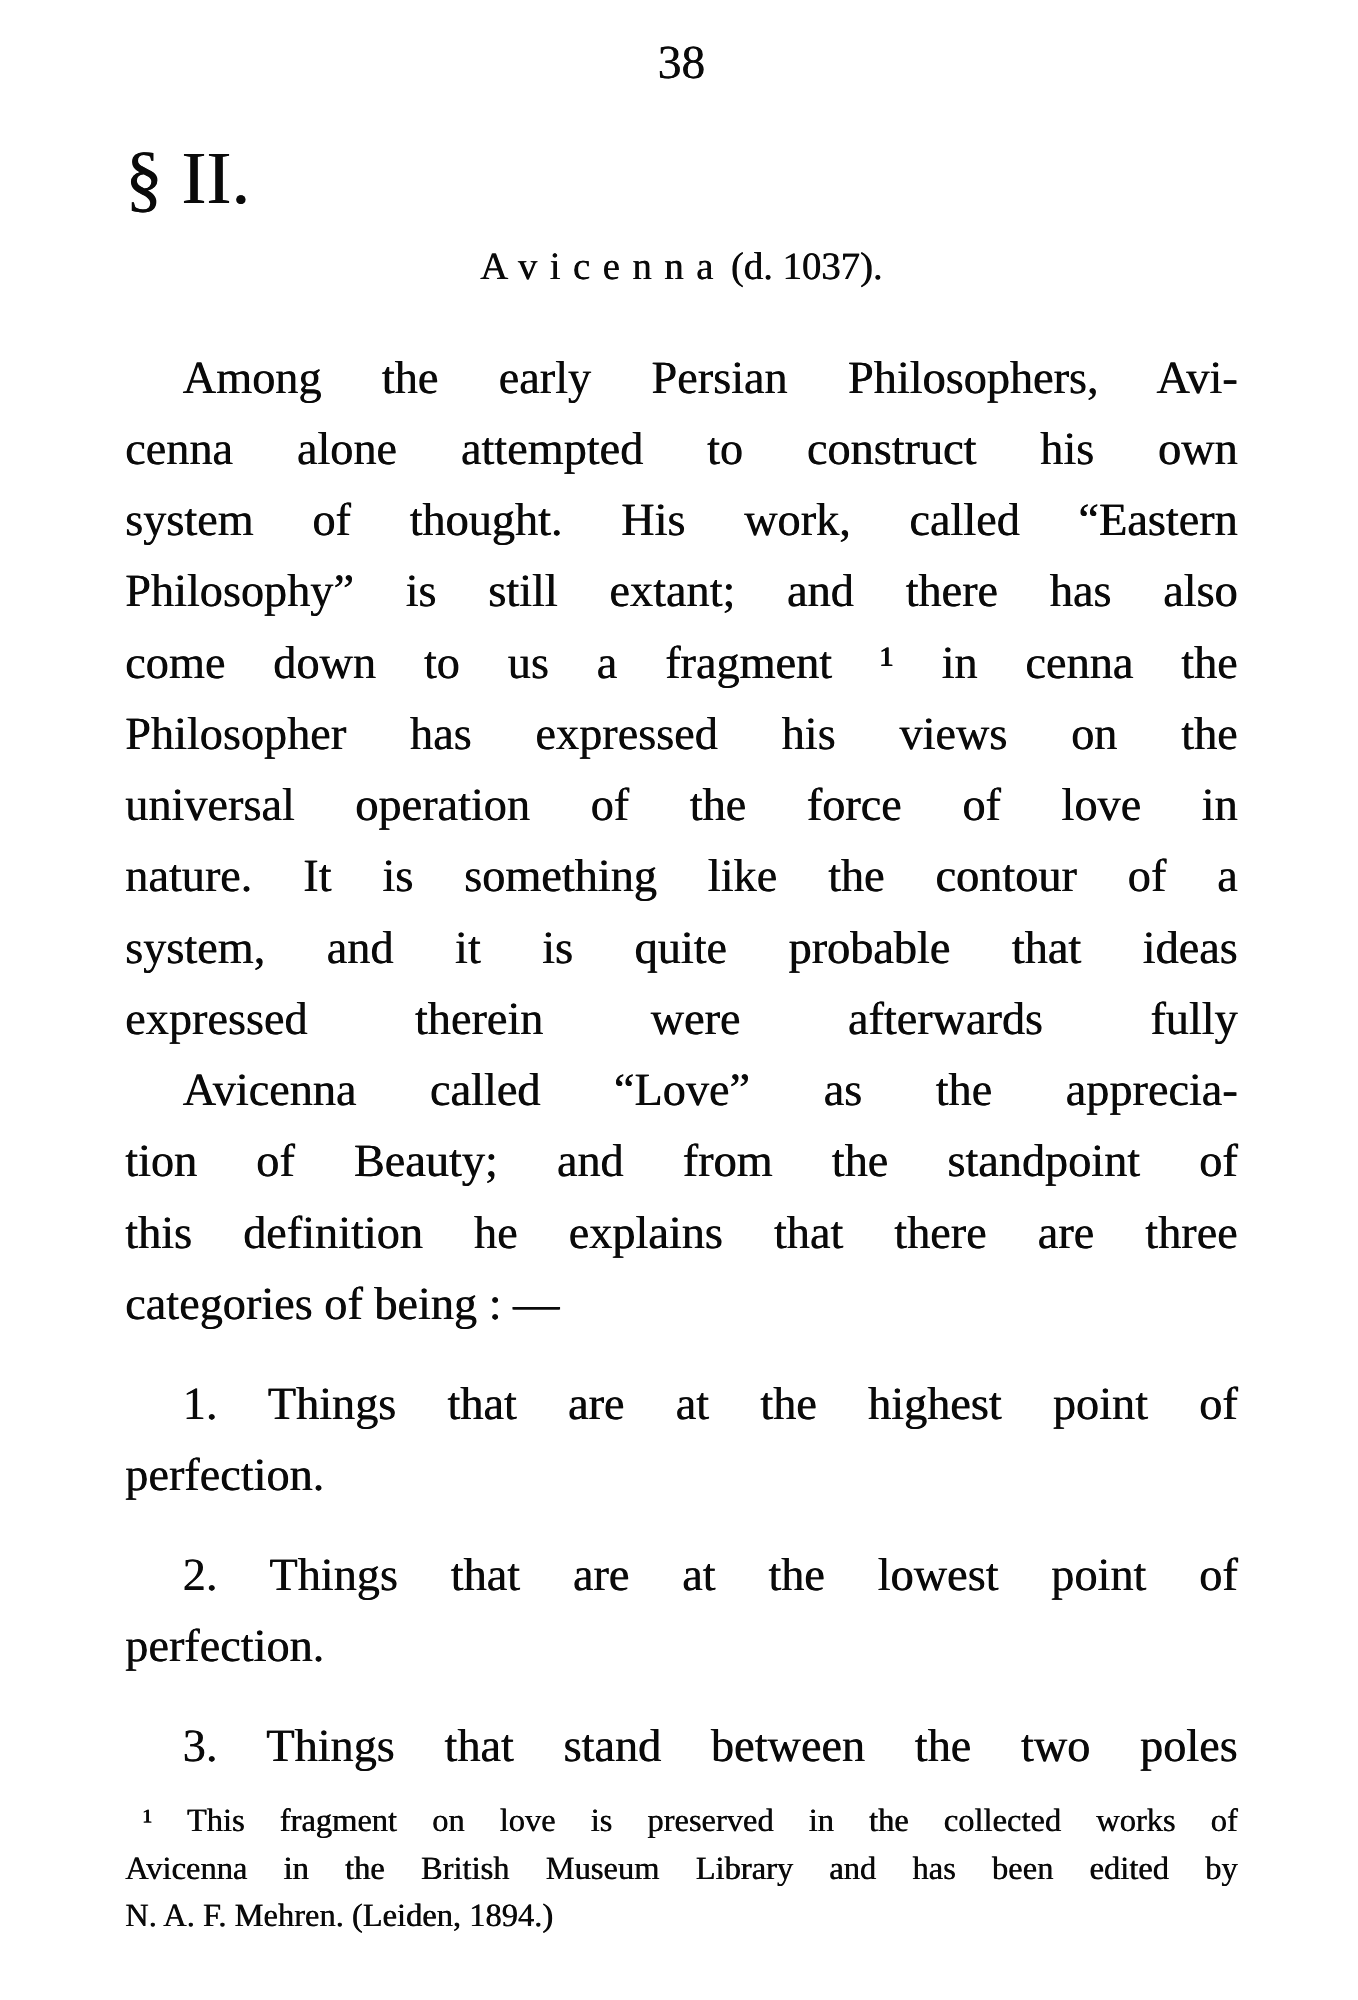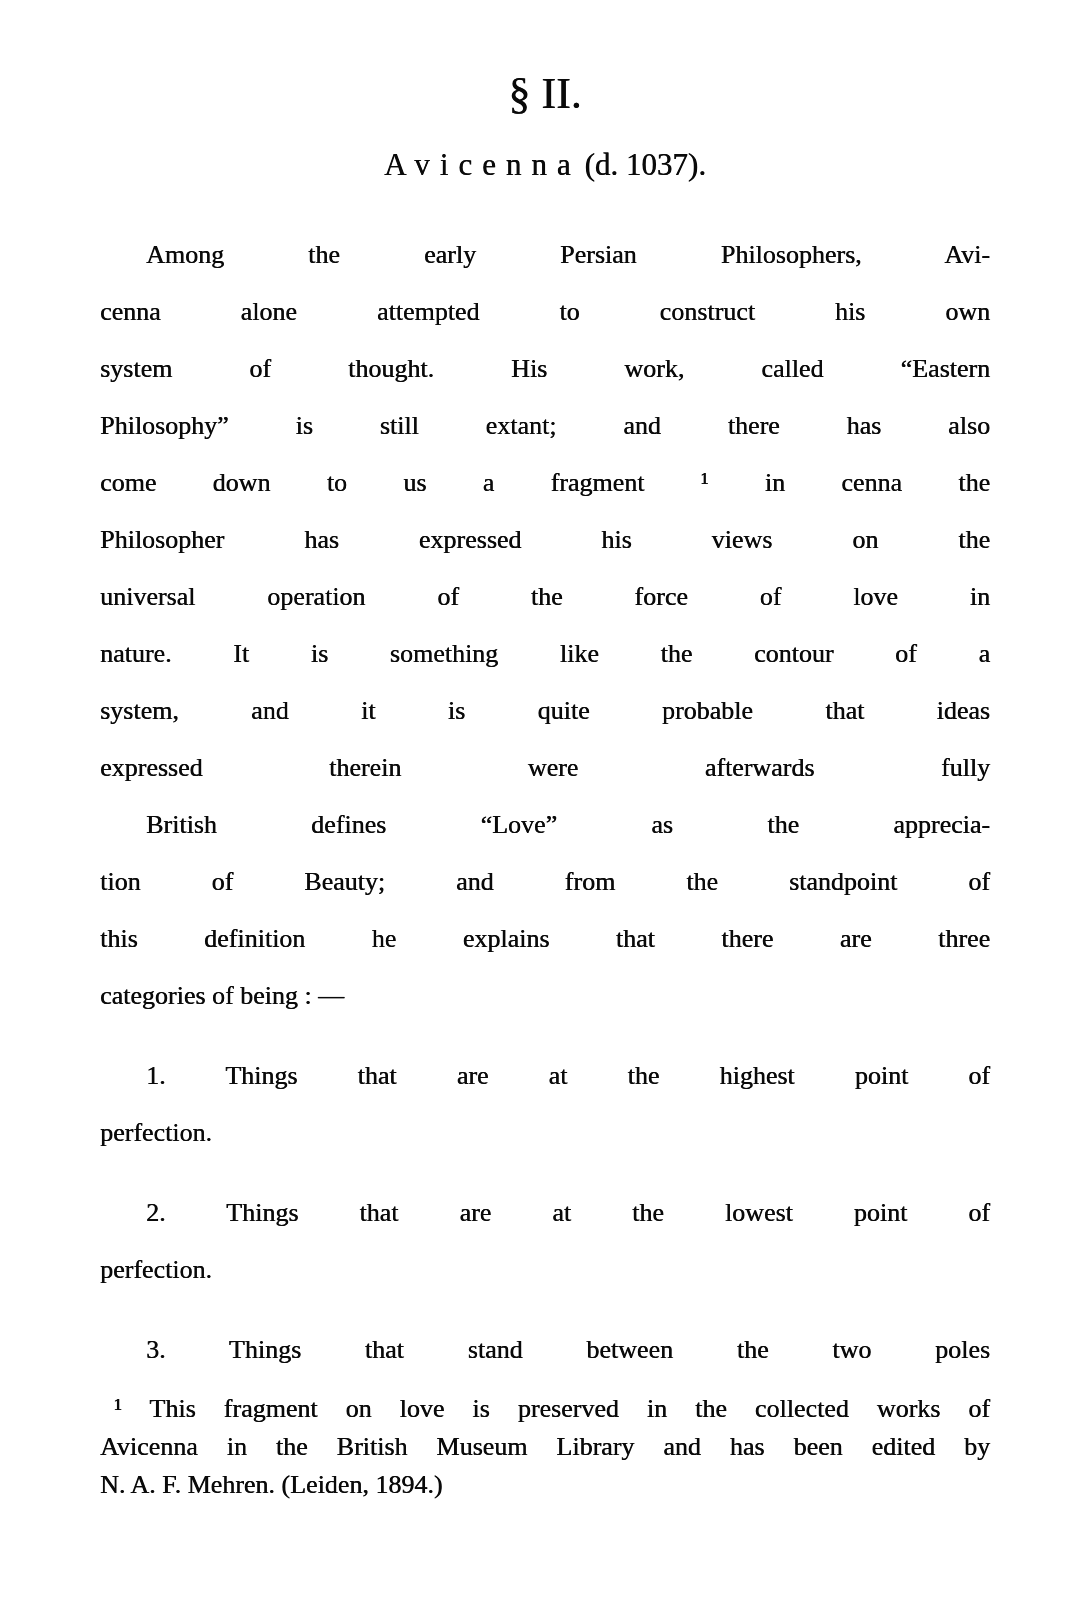--- a/index.html
+++ b/index.html
@@ -18,44 +18,43 @@
     overflow: hidden;
     text-shadow: 0.45px 0 0 currentColor; 
   }
   .page-number {
     font-size: 38px;
     line-height: 48px;
     text-align: center;
   }
   .section-heading {
     margin-top: 40px;
-    font-size: 44px;
+    font-size: 60px;
     line-height: 56px;
-    text-align: center;
   }
   .chapter-title {
     margin-top: 16px;
     font-size: 31px;
     line-height: 54px;
     text-align: center;
     white-space: nowrap;
   }
   .chapter-title .spaced {
     letter-spacing: 10px;
   }
   .chapter-title .date {
     margin-left: 4px;
   }
   .body-text {
     margin-top: 34px;
   }
   .para { margin: 0; }
   .para:nth-child(n+3) { margin-top: 23px; }
   .line {
-    font-size: 26px;
+    font-size: 37px;
     line-height: 57px;
     text-align: justify;
     text-align-last: justify;
   }
   .line.indent { text-indent: 46px; }
   .line.last {
     text-align-last: left;
   }
   .footnote {
     margin-top: 12px;
@@ -66,20 +65,21 @@
     text-align: justify;
     text-align-last: justify;
   }
   .fline.first { text-indent: 14px; }
   .fline.last { text-align-last: left; }
 </style>
 </head>
 <body>
 
 <div class="page">
+  <div class="page-number">38</div>
 
   <div class="section-heading">§ II.</div>
 
   <div class="chapter-title">
     <span class="spaced">Avicenna</span><span class="date">(d. 1037).</span>
   </div>
 
   <div class="body-text" id="body-container">
       <div class="para">
         <div class="line indent">Among the early Persian Philosophers, Avi-</div>
@@ -87,21 +87,21 @@
         <div class="line">system of thought. His work, called “Eastern</div>
         <div class="line">Philosophy” is still extant; and there has also</div>
         <div class="line">come down to us a fragment ¹ in cenna the</div>
         <div class="line">Philosopher has expressed his views on the</div>
         <div class="line">universal operation of the force of love in</div>
         <div class="line">nature. It is something like the contour of a</div>
         <div class="line">system, and it is quite probable that ideas</div>
         <div class="line">expressed therein were afterwards fully</div>
       </div>
       <div class="para">
-        <div class="line indent">British defines “Love” as the apprecia-</div>
+        <div class="line indent">Avicenna called “Love” as the apprecia-</div>
         <div class="line">tion of Beauty; and from the standpoint of</div>
         <div class="line">this definition he explains that there are three</div>
         <div class="line last">categories of being : —</div>
       </div>
       <div class="para">
         <div class="line indent">1. Things that are at the highest point of</div>
         <div class="line last">perfection.</div>
       </div>
       <div class="para">
         <div class="line indent">2. Things that are at the lowest point of</div>

